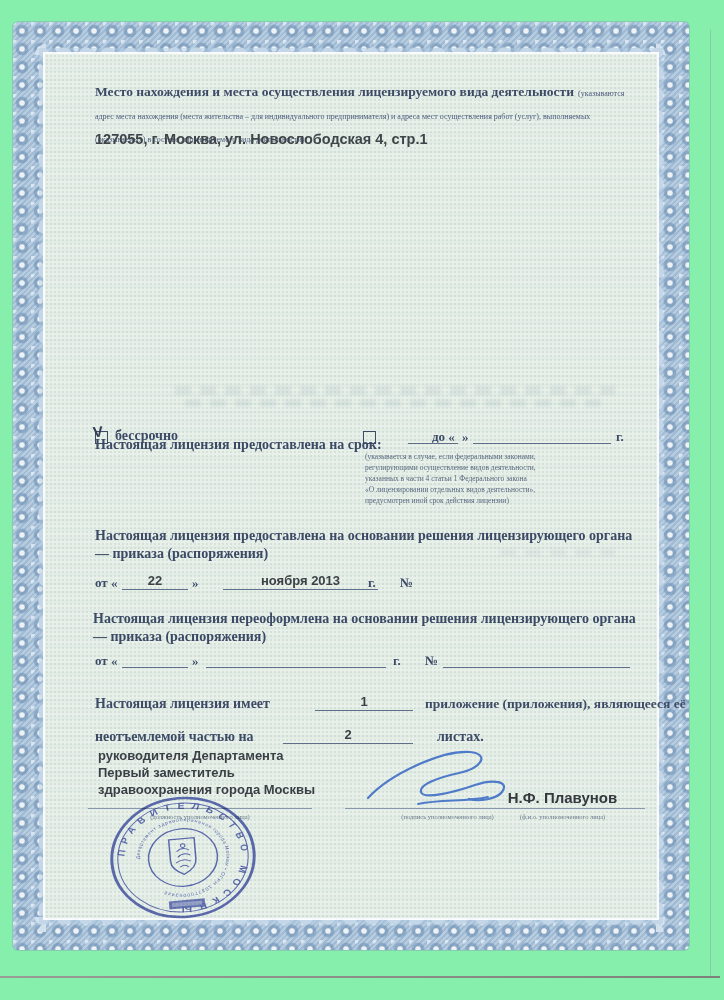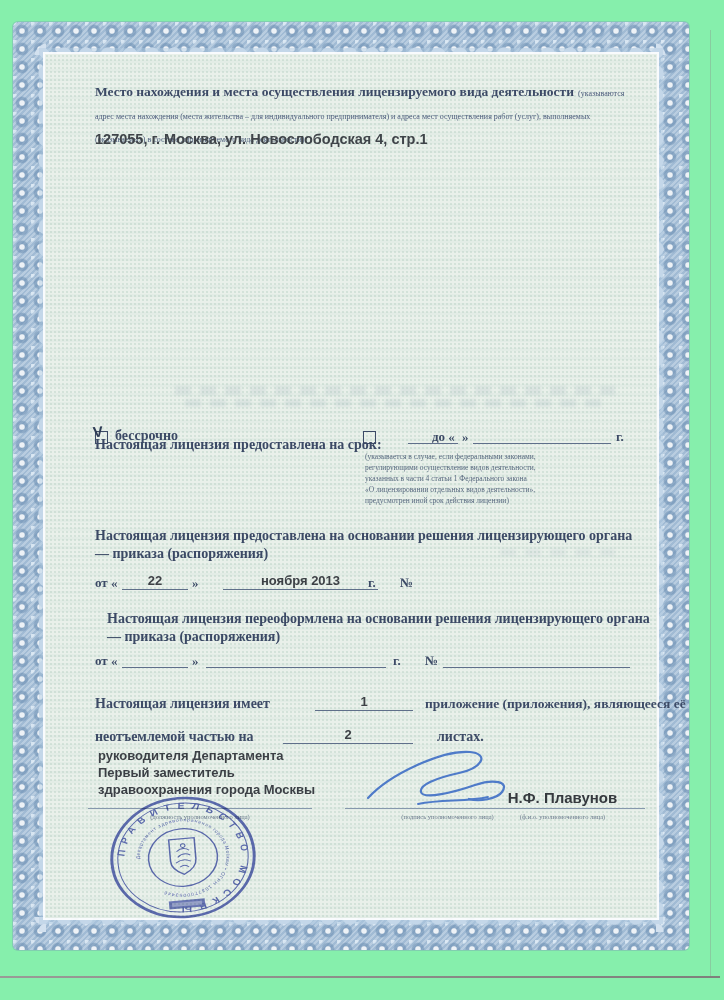--- a/index.html
+++ b/index.html
@@ -99,21 +99,21 @@
     <span>Настоящая лицензия предоставлена на основании решения лицензирующего органа</span><br>
     <span>— приказа (распоряжения)</span>
   </div>
   <span class="slab" style="left:95px;top:575px;">от «</span>
   <span class="fill" style="left:122px;top:574px;width:66px;">22</span>
   <span class="slab" style="left:192px;top:575px;">»</span>
   <span class="fill" style="left:223px;top:574px;width:155px;">ноября 2013</span>
   <span class="slab" style="left:368px;top:575px;">г.</span>
   <span class="slab" style="left:400px;top:575px;">№</span>
 
-  <div class="abs lbl" style="left:107px;top:610px;width:548px;line-height:1.3;">
+  <div class="abs lbl" style="left:93px;top:610px;width:548px;line-height:1.3;">
     <span>Настоящая лицензия переоформлена на основании решения лицензирующего органа</span><br>
     <span>— приказа (распоряжения)</span>
   </div>
   <span class="slab" style="left:95px;top:653px;">от «</span>
   <span class="fill" style="left:122px;top:652px;width:66px;"></span>
   <span class="slab" style="left:192px;top:653px;">»</span>
   <span class="fill" style="left:206px;top:652px;width:180px;"></span>
   <span class="slab" style="left:393px;top:653px;">г.</span>
   <span class="slab" style="left:425px;top:653px;">№</span>
   <span class="fill" style="left:443px;top:652px;width:187px;"></span>

